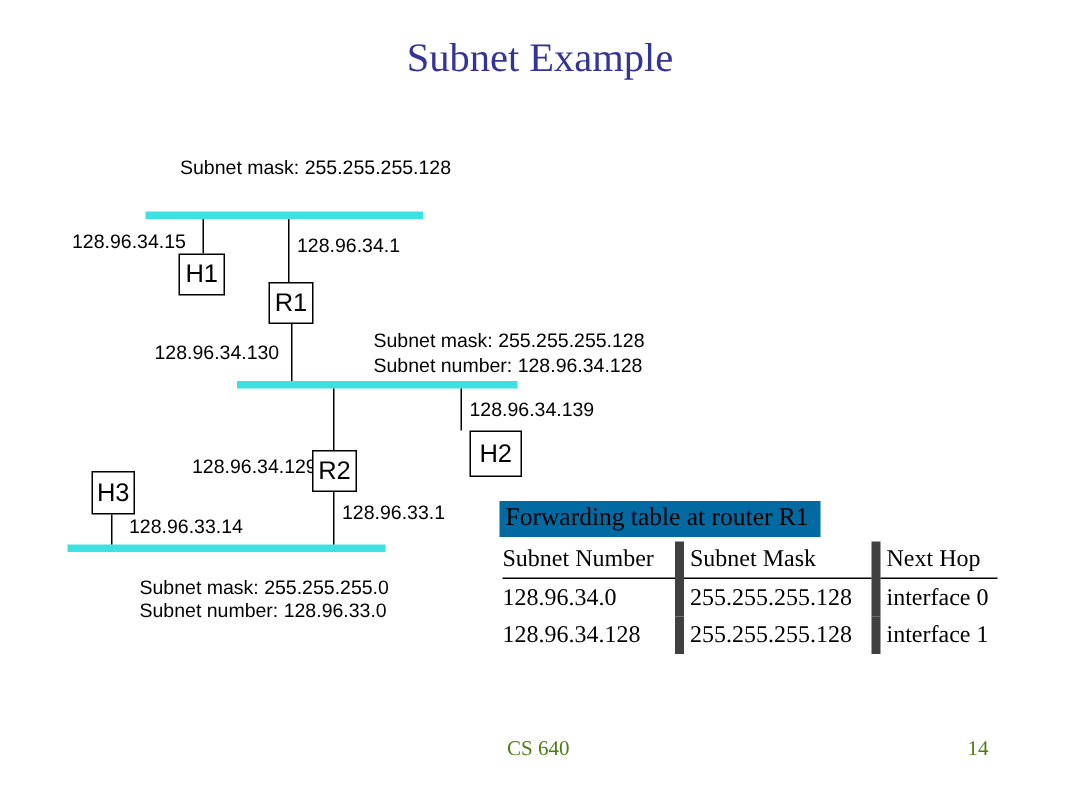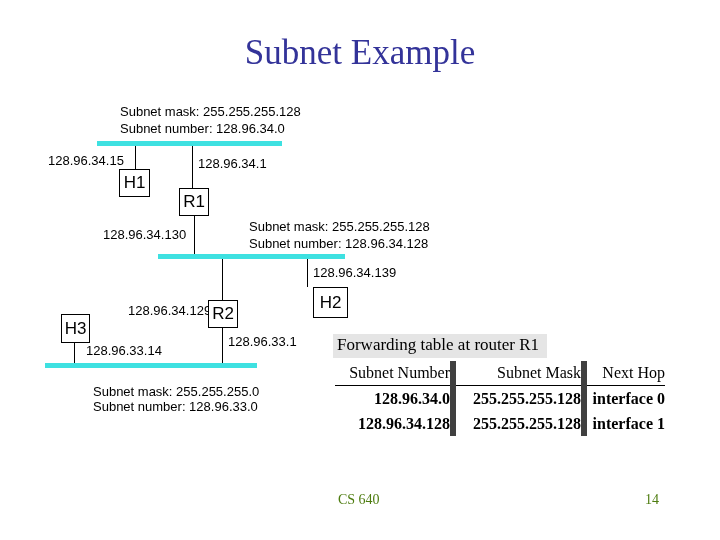--- a/index.html
+++ b/index.html
@@ -2,22 +2,22 @@
 <html><head>
 <meta charset="utf-8">
 <style>
   html,body { margin:0; padding:0; background:#fff; }
   #slide {
     position:relative; width:720px; height:540px; background:#ffffff;
     font-family:"Liberation Sans", sans-serif; overflow:hidden;
   }
   
   .slide-title {
-    position:absolute; left:0; right:0; top:33px; text-align:center;
-    font-family:"Liberation Serif", serif; font-size:35px; color:#333399;
+    position:absolute; left:0; right:0; top:23px; text-align:center;
+    font-family:"Liberation Serif", serif; font-size:27px; color:#333399;
     letter-spacing:0;
   }
   
   .lbl {
     position:absolute; font-family:"Liberation Sans", sans-serif;
     font-size:13px; color:#000; white-space:nowrap; line-height:15px;
   }
   
   .bus { position:absolute; height:5px; background:#3ee1e1; }
   .bus1 { left:97px;  top:141px; width:185px; }
@@ -53,52 +53,51 @@
   .addr-h1  { left:48px;  top:153px; }
   .addr-r1a { left:198px; top:156px; }
   .addr-r1b { left:103px; top:227px; }
   .addr-r2a { left:128px; top:276px;margin-top:27px; }
   .addr-h2  { left:313px; top:265px; }
   .addr-h3  { left:86px;  top:343px; }
   .addr-r2b { left:228px; top:334px; }
   
   .ft-title {
     position:absolute; left:333px; top:334px;
-    background:#e5e5e5; color:#000;
+    background:#0369a1; color:#000;
     font-family:"Liberation Serif", serif; font-size:17px;
     padding:1px 8px 3px 4px; white-space:nowrap;
   }
   table.ft {
     position:absolute; left:335px; top:361px;
     border-collapse:collapse; table-layout:fixed; width:330px;
     font-family:"Liberation Serif", serif; font-size:16px; color:#000;
   }
   table.ft th, table.ft td {
-    text-align:right; font-weight:normal; white-space:nowrap; overflow:visible;
+    text-align:left; font-weight:normal; white-space:nowrap; overflow:visible;
   }
   table.ft th { padding:2px 0 3px 0; line-height:19px; border-bottom:1px solid #000; }
-  table.ft td { padding:3px 0 3px 0; line-height:19px;font-weight:bold; }
+  table.ft td { padding:3px 0 3px 0; line-height:19px; }
   table.ft .c2, table.ft .c3 { border-left:6px solid #404040; padding-left:4px; }
   
   .footer-item {
     position:absolute; font-family:"Liberation Serif", serif;
     font-size:14px; color:#4d7c0f; white-space:nowrap;
   }
   .footer-course { left:338px; top:492px; }
   .footer-page   { left:645px; top:492px; }
 </style>
 </head>
 <body>
 
 <div id="slide">
 
   <div class="slide-title">Subnet Example</div>
 
   <div class="lbl ann1a">Subnet mask: 255.255.255.128</div>
-  <div class="lbl ann1b">Subnet number: 128.96.34.0</div>
 
   <div class="bus bus1"></div>
   <div class="bus bus2"></div>
   <div class="bus bus3"></div>
 
   <div class="wire wire-h1"></div>
   <div class="wire wire-r1a"></div>
   <div class="wire wire-r1b"></div>
   <div class="wire wire-r2a"></div>
   <div class="wire wire-h2"></div>

